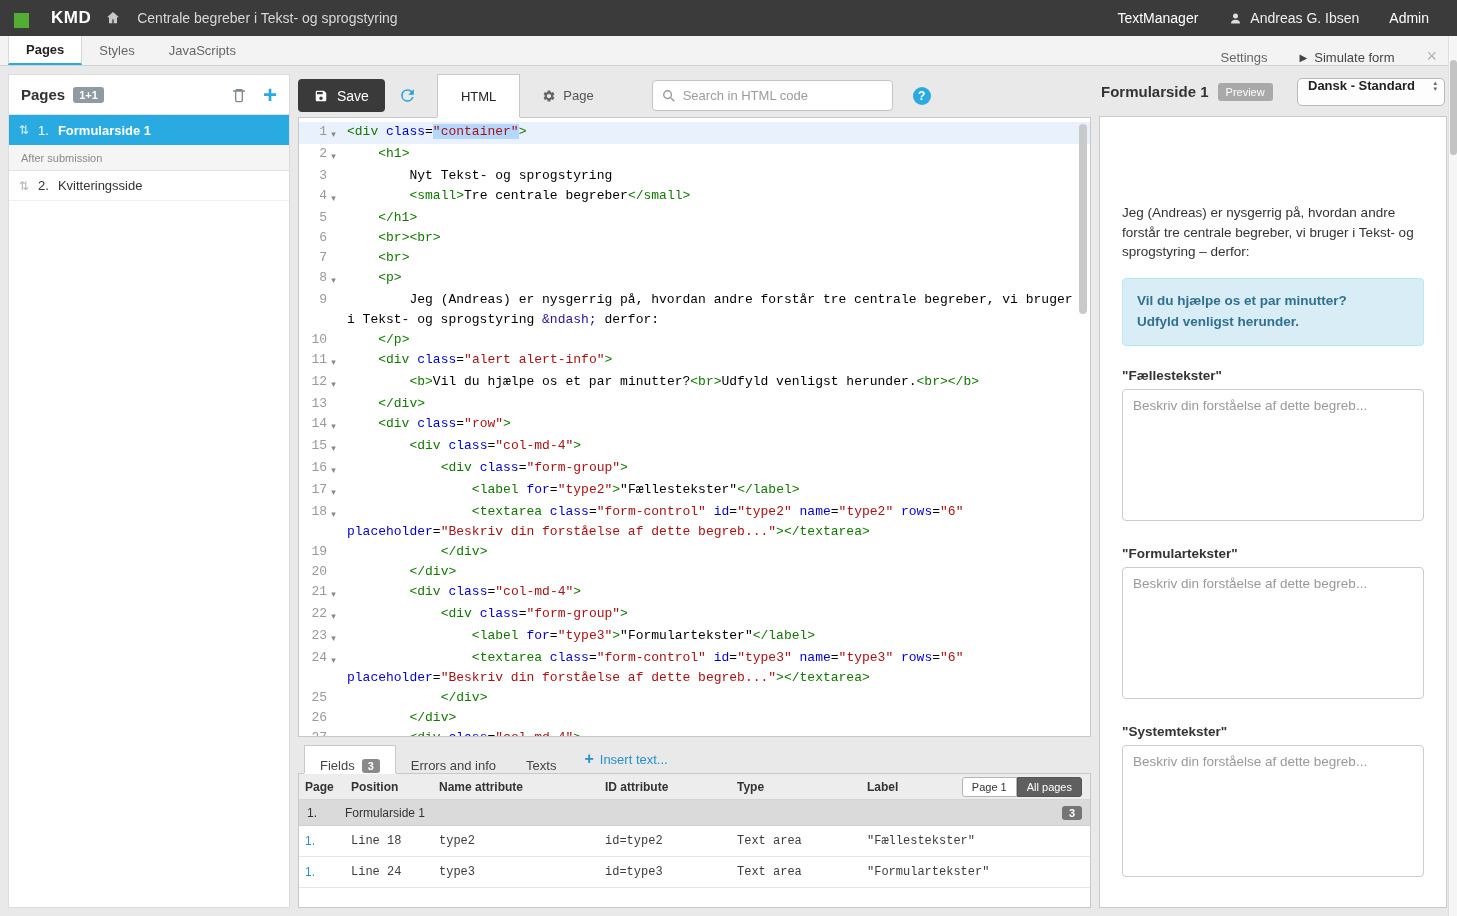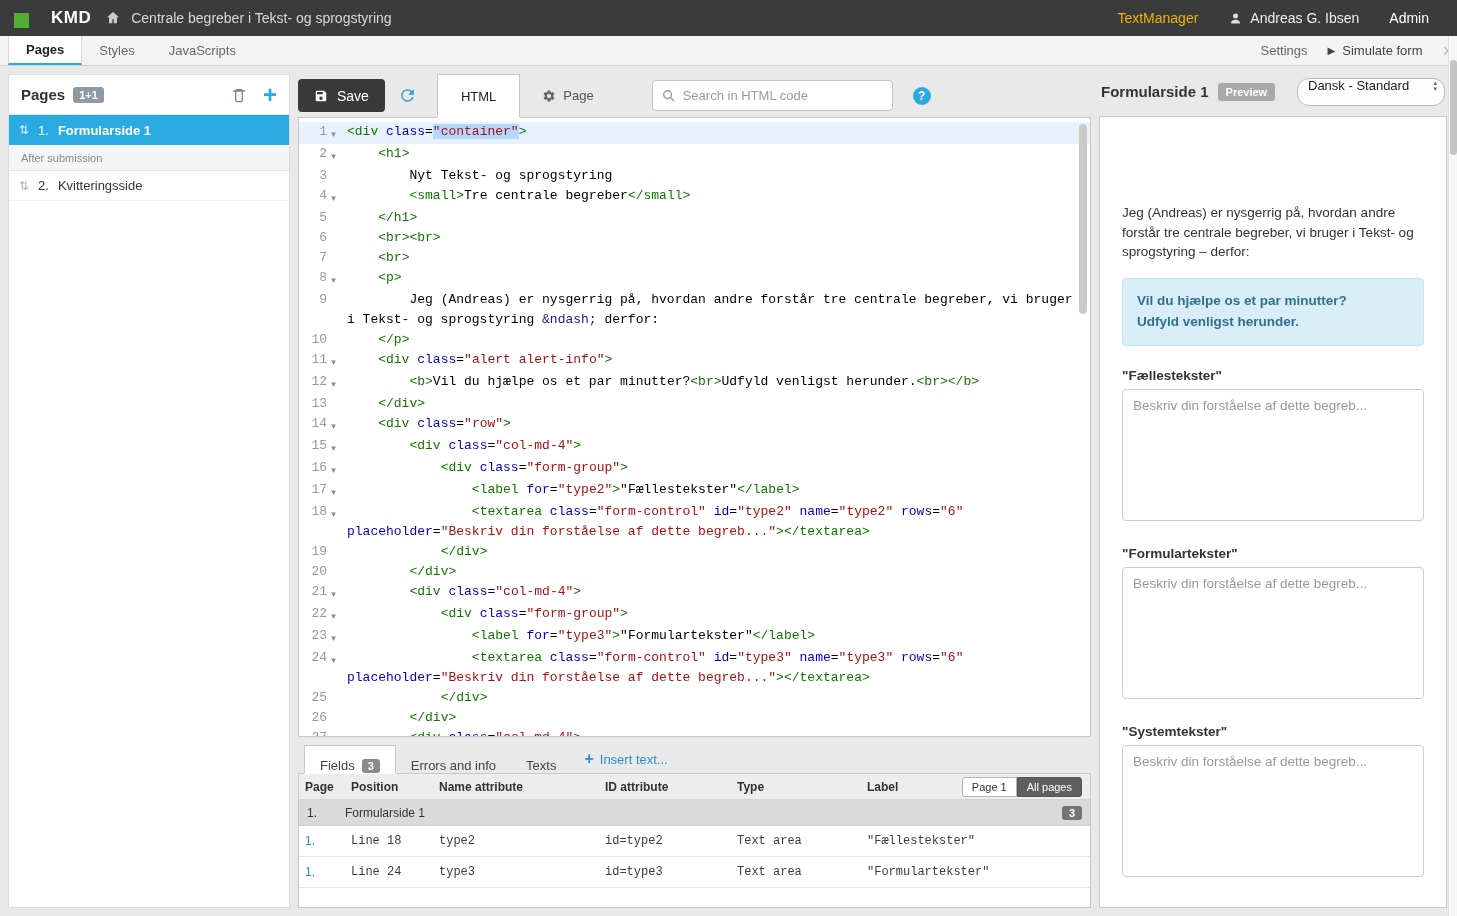--- a/index.html
+++ b/index.html
@@ -5,32 +5,32 @@
   * { margin:0; padding:0; box-sizing:border-box; }
   html,body { width:1457px; height:916px; overflow:hidden; background:#e9e9e9;
               font-family:"Liberation Sans", sans-serif; font-size:13px; color:#333; }
 
   
   .topbar { height:36px; background:#3b3b3b; display:flex; align-items:center; padding:0 14px; gap:10px; }
   .logo { display:flex; align-items:flex-end; gap:22px; }
   .logo-square { width:15px; height:15px; background:#52ae32; }
   .logo-text { color:#fff; font-weight:bold; font-size:17px; letter-spacing:.5px; }
   .home-ic { width:16px; height:16px; margin-left:4px; display:flex; align-items:center; }
-  .top-title { color:#d8d8d8; font-size:14px; }
+  .top-title { color:#d8d8d8; font-size:14px; margin-left:6px; }
   .top-right { margin-left:auto; display:flex; align-items:center; gap:30px; }
-  .top-right .app-name { color:#eab308; font-size:14px; }
+  .top-right .app-name { color:#ffffff; font-size:14px; }
   .top-user { display:flex; align-items:center; gap:7px; color:#eee; font-size:14px; }
   .top-admin { color:#fff; font-size:14px; margin-right:14px; }
 
   
   .navbar { height:30px; background:#f3f3f3; border-bottom:1px solid #d2d2d2; display:flex; align-items:stretch; padding-left:8px; }
   .nav-tab { display:flex; align-items:center; padding:0 17px; color:#666; cursor:default; }
   .nav-tab.active { background:#fff; color:#222; border-left:1px solid #d8d8d8; border-right:1px solid #d8d8d8;
                     border-bottom:2px solid #29abe2; font-weight:bold; }
-  .nav-right { margin-left:auto; display:flex; align-items:center; gap:20px; padding-right:4px; }
+  .nav-right { margin-left:auto; display:flex; align-items:flex-end; gap:32px; padding-right:20px; }
   .nav-settings { color:#666; }
   .nav-simulate { color:#444; display:flex; align-items:center; gap:7px; }
   .play-ic { font-size:10px; color:#444; }
   .nav-close { color:#b3b3b3; font-size:18px; line-height:1; }
 
   
   .content { position:absolute; top:66px; left:0; right:0; bottom:0; padding:8px 10px 8px 8px; display:flex; gap:8px; }
 
   
   .left-panel { width:282px; background:#fff; border:1px solid #dcdcdc; display:flex; flex-direction:column; }
@@ -107,23 +107,23 @@
                      padding:1px 7px; justify-self:end; margin-right:8px; }
   .fdata { height:31px; border-bottom:1px solid #e6e6e6; color:#333; }
   .fdata > div { padding-left:6px; white-space:nowrap; }
   .fdata .c-page { color:#2590d0; }
   .mono { font-family:"Liberation Mono", monospace; font-size:12px; color:#3c3c3c; }
 
   
   .right-panel { width:348px; display:flex; flex-direction:column; }
   .pv-head { height:35px; display:flex; align-items:center; gap:9px; padding:0 2px; }
   .pv-title { font-weight:bold; font-size:15px; color:#333; }
-  .pv-badge { background:#a9a9a9; color:#fff; font-size:11px; font-weight:bold; border-radius:3px; padding:3px 8px; }
-  .lang-select { margin-left:auto; height:28px; min-width:148px; border:1px solid #b9b9b9; border-radius:12px;
-                 background:#fdfdfd; display:flex; align-items:center; padding:0 7px 12px 10px; gap:10px; color:#222; }
+  .pv-badge { background:#a9a9a9; color:#fff; font-size:11px; font-weight:normal; border-radius:3px; padding:3px 8px; }
+  .lang-select { margin-left:auto; height:28px; min-width:148px; border:1px solid #b9b9b9; border-radius:5px;
+                 background:#fdfdfd; display:flex; align-items:center; padding:0 7px 12px 10px; gap:10px; color:#222;font-weight:bold; }
   .lang-select .txt { flex:1; }
   .sel-arrows { display:flex; flex-direction:column; font-size:7px; line-height:6px; color:#666;
                 font-family:"DejaVu Sans", sans-serif; }
   .pv-card { flex:1; background:#fff; border:1px solid #ccc; margin-top:7px; overflow:hidden; padding:26px 22px 0 22px; }
   .pv-h1 { font-size:30px; font-weight:500; color:#333; line-height:1.27; margin-top:14px; }
   .pv-h1 .small { font-size:21px; color:#9a9a9a; font-weight:400; }
   .pv-p { margin-top:60px; font-size:13.5px; color:#333; line-height:1.45; }
   .pv-alert { margin-top:16px; background:#d9edf7; border:1px solid #bce8f1; border-radius:4px; padding:12px 14px;
               color:#31708f; font-weight:bold; font-size:13.5px; line-height:1.55; }
   .pv-field { margin-top:22px; }

